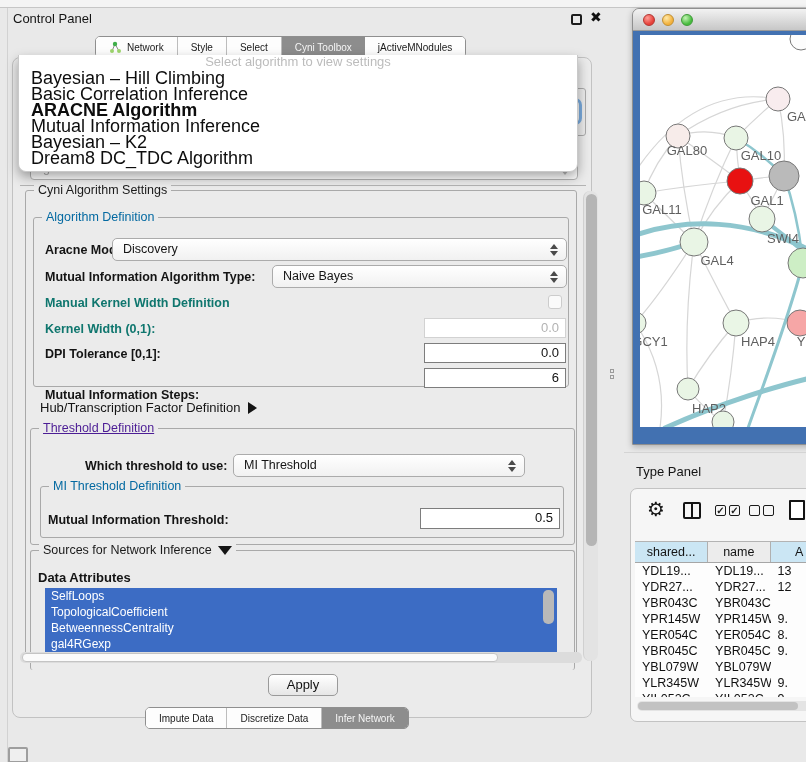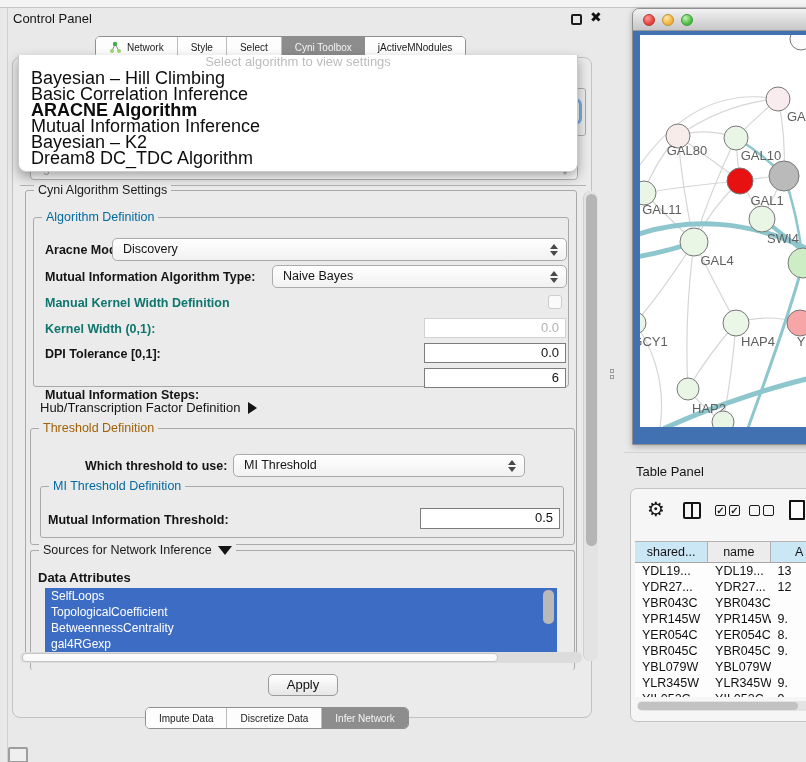--- a/index.html
+++ b/index.html
@@ -38,21 +38,21 @@
   .popup { position:absolute; left:18px; top:55px; width:560px; background:#ffffff; border:1px solid #c9c9c9; border-top:none; border-radius:0 0 8px 8px; box-shadow:0 5px 12px rgba(0,0,0,0.35); z-index:30; padding-bottom:5px; }
   .popup .placeholder { height:15px; text-align:center; color:#bcbcbc; font-size:13px; line-height:14px; }
   .popup .dd-item { height:16px; line-height:16px; padding-left:12px; font-size:18px; color:#0d0d0d; }
   .popup .dd-item.bold { font-weight:bold; }
 
   
   .gbox { position:absolute; border:1px solid #a9a9a9; border-radius:3px; }
   .gbox > .legend { position:absolute; top:-8px; left:8px; background:#ebebeb; padding:0 4px; font-size:12.5px; white-space:nowrap; }
   .legend.black { color:#1a1a1a; }
   .legend.blue  { color:#0369a1; }
-  .legend.green { color:#a16207; }
+  .legend.green { color:#4c1d95;text-decoration:underline; }
 
   .lbl { position:absolute; font-size:12.5px; font-weight:bold; color:#141414; white-space:nowrap; }
   .lbl.disabled { color:#0f766e; }
 
   .combo { position:absolute; height:23px; background:linear-gradient(#ffffff,#f1f1f1); border:1px solid #ababab; border-radius:5px; font-size:12.5px; color:#141414; line-height:21px; padding-left:10px; }
   .combo .arrows { position:absolute; right:8px; top:4px; width:9px; height:14px; }
   .combo .arrows .up { position:absolute; top:1px; left:1px; width:0; height:0; border-left:4px solid transparent; border-right:4px solid transparent; border-bottom:5px solid #4a4a4a; }
   .combo .arrows .dn { position:absolute; bottom:1px; left:1px; width:0; height:0; border-left:4px solid transparent; border-right:4px solid transparent; border-top:5px solid #4a4a4a; }
 
   .tfield { position:absolute; height:20px; background:#ffffff; border:1px solid #7d7d7d; font-size:13px; color:#111; text-align:right; padding:0 6px; line-height:18px; }
@@ -336,21 +336,21 @@
       </div>
     </div>
   </div>
 
   <div class="divider-handle">
       <i></i>
       <i></i>
     </div>
 
   <div class="tp-sep"></div>
-  <div class="tp-title">Table Panel</div>
+  <div class="tp-title">Type Panel</div>
   <div class="table-card">
     <div class="tb-toolbar">
       <div class="icon-gear glyph">⚙</div>
       <div class="icon-split">
           <i></i>
         </div>
       <div class="cb-pair" style="left:84px;">
           <div class="cb">✓</div>
           <div class="cb">✓</div>
         </div>

